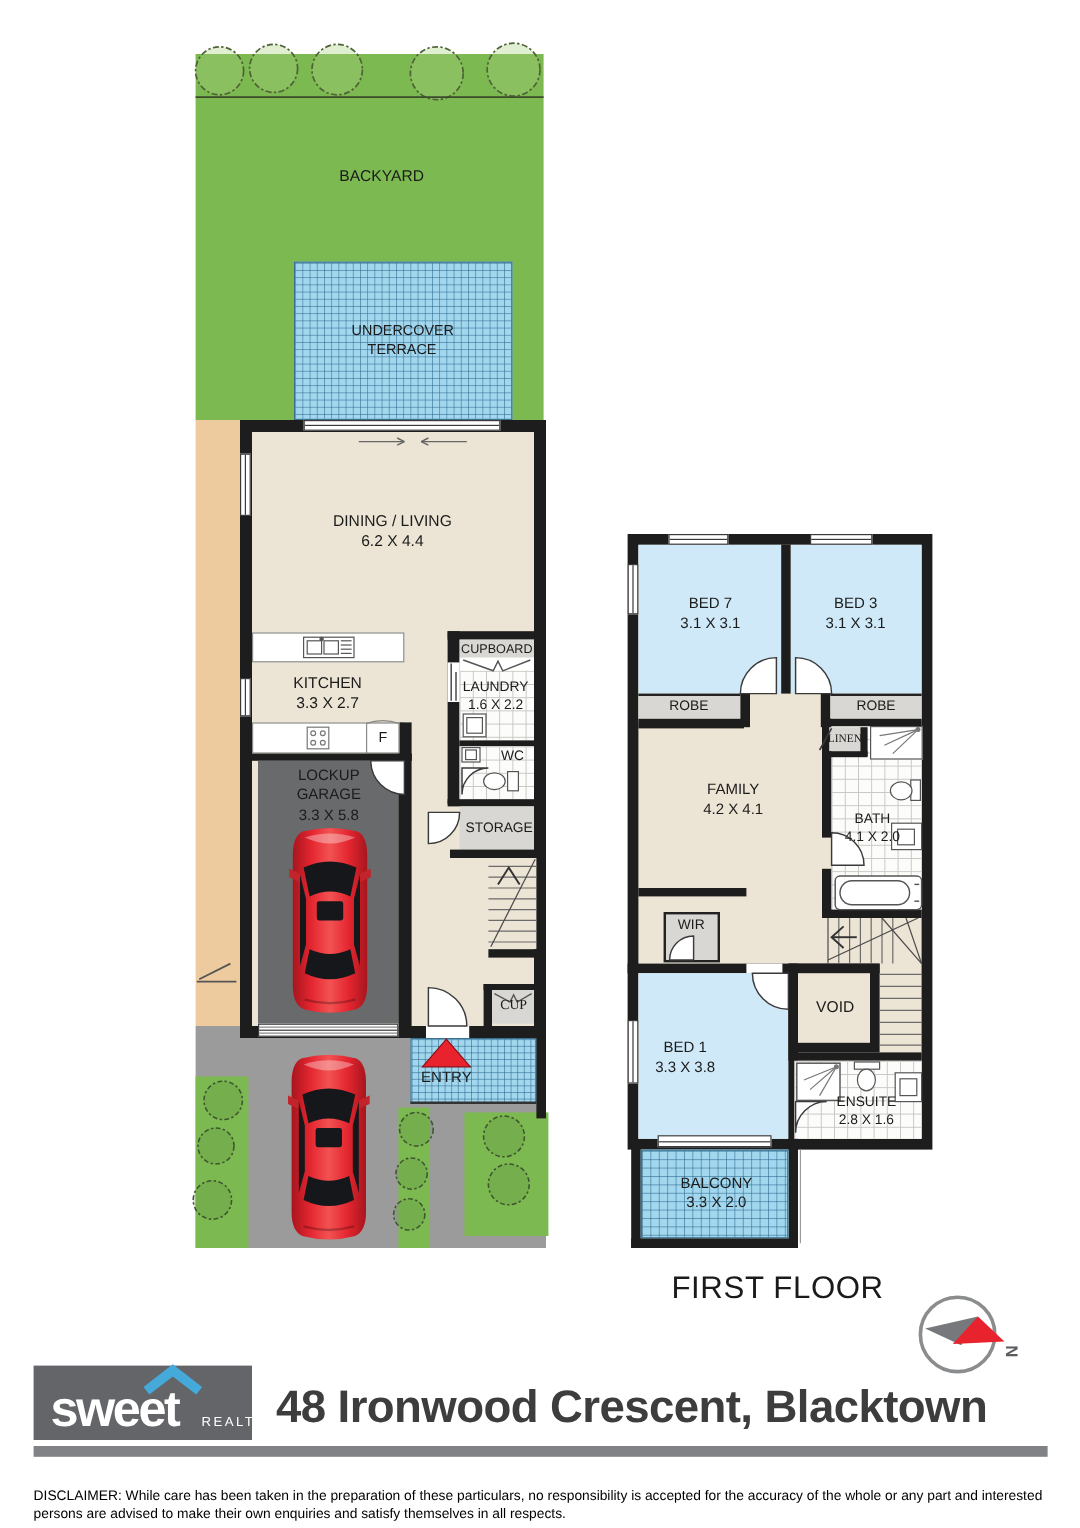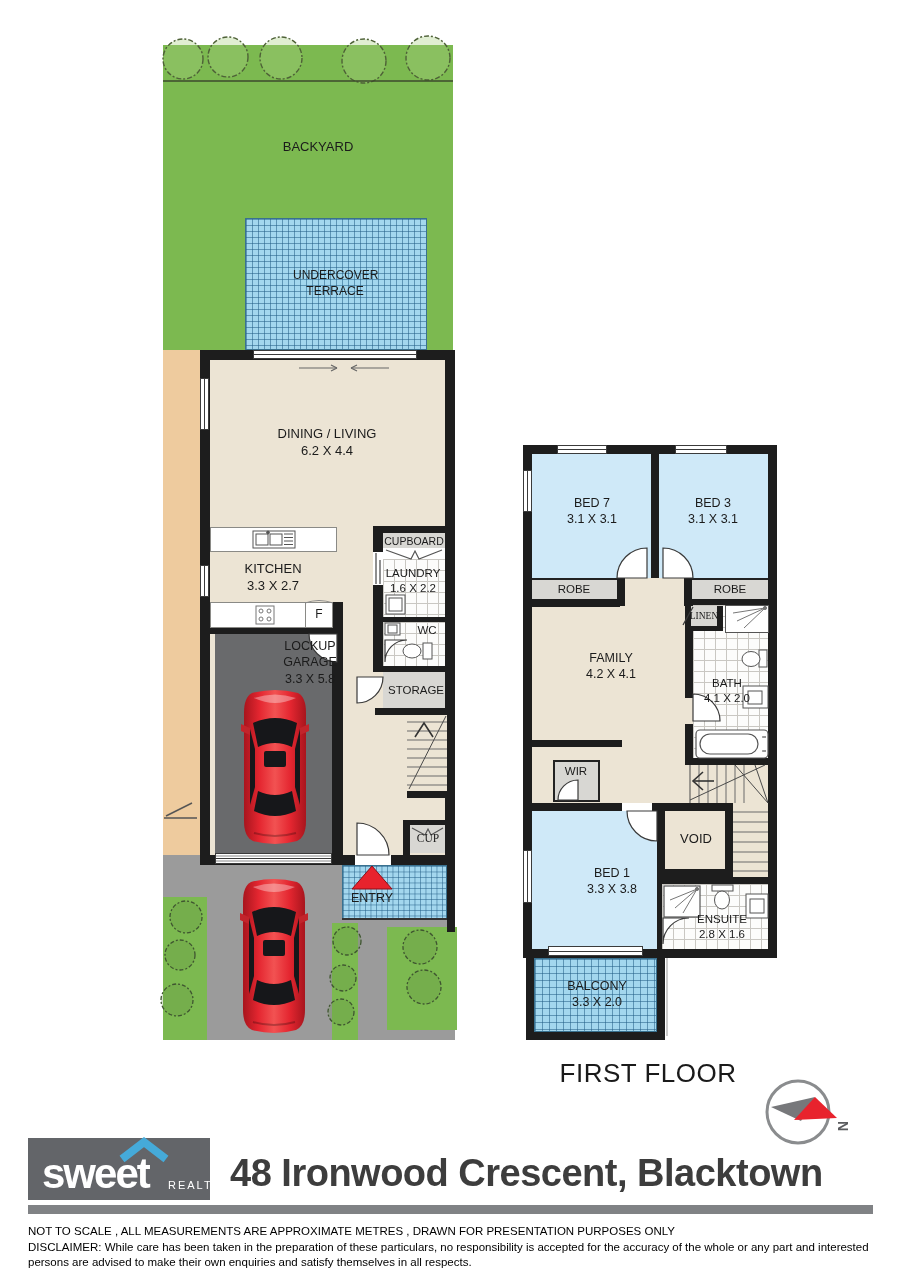--- a/index.html
+++ b/index.html
@@ -24,21 +24,21 @@
   .winV{position:absolute;background:#fff;border:1px solid #3b3b3b;box-sizing:border-box;
      background-image:linear-gradient(#3b3b3b,#3b3b3b);
      background-size:1px 100%;background-position:center;background-repeat:no-repeat;}
   .whitebox{position:absolute;background:#fff;border:1px solid #8a8a86;box-sizing:border-box;}
   .lbl{position:absolute;transform:translateX(-50%);text-align:center;
        font-size:12px;line-height:1.3;color:var(--text_dark);white-space:nowrap;z-index:40;}
   .lbl .d{display:block;}
   .s9{font-size:9.5px;} .s10{font-size:10.5px;} .s11{font-size:11.5px;}
   .s13{font-size:13px;} .s125{font-size:12.5px;}
   .wrap80{white-space:normal;width:84px;}
-  .wrap66{white-space:normal;width:66px;margin-left:36px;}
+  .wrap66{white-space:normal;width:66px;}
   .floor-title{position:absolute;transform:translateX(-50%);font-size:26px;
        color:#1a1a1a;letter-spacing:.5px;white-space:nowrap;z-index:40;}
   .overlay{position:absolute;left:0;top:0;pointer-events:none;z-index:30;}
   .brand-box{position:absolute;background:var(--brand_grey);}
   .brand-word{position:absolute;color:#fff;font-weight:bold;font-size:42px;
       letter-spacing:-2px;z-index:5;}
   .brand-sub{position:absolute;color:#fff;font-size:11px;letter-spacing:2px;z-index:5;}
   .address{position:absolute;color:#3d3d3d;font-size:38px;font-weight:bold;
       letter-spacing:-.5px;white-space:nowrap;}
   .bar{position:absolute;background:var(--bar_grey);}
@@ -367,27 +367,26 @@
   <div class="lbl s125" style="left:372px;top:890px;"><span>ENTRY</span></div>
 
   <div class="lbl s125" style="left:592px;top:495px;"><span>BED 7</span><span class="d">3.1 X 3.1</span></div>
   <div class="lbl s125" style="left:713px;top:495px;"><span>BED 3</span><span class="d">3.1 X 3.1</span></div>
   <div class="lbl s11" style="left:574px;top:582px;"><span>ROBE</span></div>
   <div class="lbl s11" style="left:730px;top:582px;"><span>ROBE</span></div>
   <div class="lbl s125" style="left:611px;top:650px;"><span>FAMILY</span><span class="d">4.2 X 4.1</span></div>
   <div class="lbl s9" style="left:704px;top:610px;font-family:Liberation Serif, serif;"><span>LINEN</span></div>
   <div class="lbl s11" style="left:727px;top:652px;margin-top:24px;"><span>BATH</span><span class="d">4.1 X 2.0</span></div>
   <div class="lbl s11" style="left:576px;top:764px;"><span>WIR</span></div>
-  <div class="lbl s125" style="left:612px;top:865px;"><span>BED 1</span><span class="d">3.3 X 3.8</span></div>
+  <div class="lbl s125" style="left:571px;top:865px;"><span>BED 1</span><span class="d">3.3 X 3.8</span></div>
   <div class="lbl s13" style="left:696px;top:831px;"><span>VOID</span></div>
   <div class="lbl s11" style="left:722px;top:912px;"><span>ENSUITE</span><span class="d">2.8 X 1.6</span></div>
   <div class="lbl s125" style="left:597px;top:978px;"><span>BALCONY</span><span class="d">3.3 X 2.0</span></div>
   <div class="floor-title" style="left:648px;top:1058px;">FIRST FLOOR</div>
 
   <div class="brand-box" style="left:28px;top:1138px;width:182px;height:62px;"></div>
   <div class="brand-word" style="left:42px;top:1150px;">sweet</div>
   <div class="brand-sub" style="left:168px;top:1179px;">REALTY</div>
   <div class="address" style="left:230px;top:1152px;">48 Ironwood Crescent, Blacktown</div>
   <div class="bar" style="left:28px;top:1205px;width:845px;height:9px;"></div>
-  <div class="fineprint" style="left:28px;top:1224px;width:860px;">NOT TO SCALE , ALL MEASUREMENTS ARE APPROXIMATE METRES , DRAWN FOR PRESENTATION PURPOSES ONLY</div>
   <div class="fineprint" style="left:28px;top:1240px;width:862px;">DISCLAIMER:  While care has been taken in the preparation of these particulars, no responsibility is accepted for the accuracy of the whole or any part and interested persons are advised to make their own enquiries and satisfy  themselves in all respects.</div>
 
 </div>
 
 </body></html>

